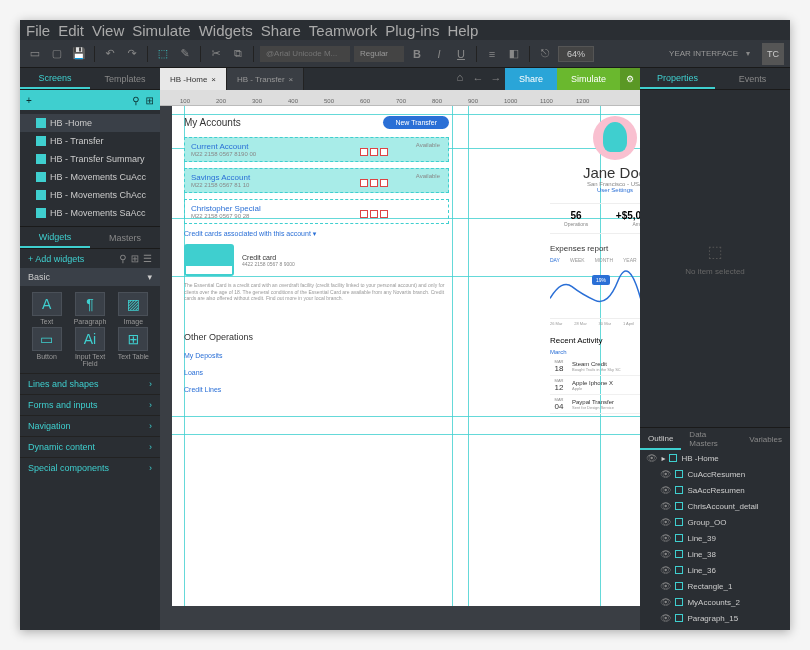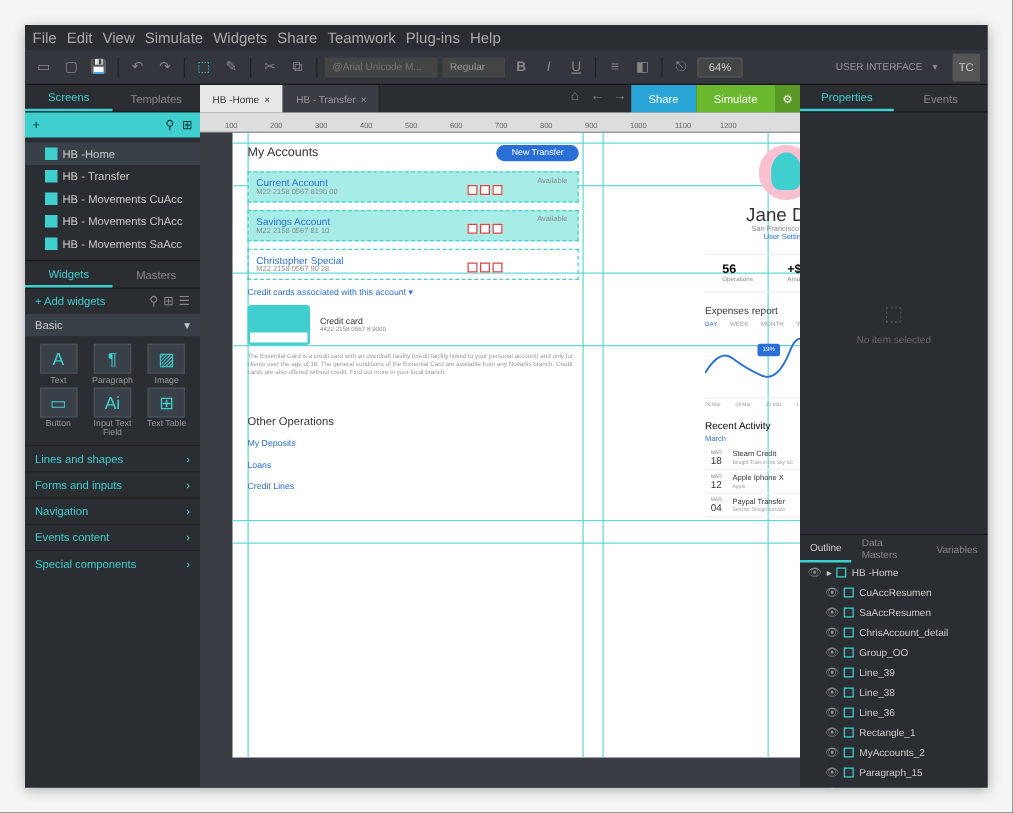--- a/index.html
+++ b/index.html
@@ -1,18 +1,18 @@
 <!DOCTYPE html>
 <html><head>
 <meta charset="utf-8">
 <style>
 *{margin:0;padding:0;box-sizing:border-box;font-family:Arial,sans-serif}
 body{background:#f5f5f5;width:810px;height:650px;overflow:hidden;padding:20px}
 .app{width:770px;height:610px;background:#2a2e33;display:flex;flex-direction:column;box-shadow:0 2px 10px rgba(0,0,0,0.3)}
-.menubar{height:20px;background:#2a2e33;display:flex;padding:0 6px;align-items:center;gap:8px;font-size:12px;color:#aaa}
+.menubar{height:20px;background:#2a2e33;display:flex;padding:0 6px;align-items:center;gap:8px;font-size:15px;color:#aaa}
 .menubar span{cursor:pointer}
 .toolbar{height:28px;background:#33373d;display:flex;align-items:center;padding:0 6px;gap:4px;border-bottom:1px solid #1a1a1a}
 .tb-ico{width:18px;height:18px;display:flex;align-items:center;justify-content:center;color:#888;font-size:11px;cursor:pointer}
 .tb-sep{width:1px;height:16px;background:#222;margin:0 2px}
 .tb-input{background:#444;border:none;color:#999;font-size:8px;padding:2px 6px;width:90px;height:16px}
 .tb-zoom{background:#444;color:#ccc;font-size:9px;padding:2px 8px;border:1px solid #555}
 .tb-user{margin-left:auto;font-size:8px;color:#999}
 .tb-avatar{width:22px;height:22px;background:#555;color:#ccc;font-size:9px;display:flex;align-items:center;justify-content:center;margin-left:8px}
 .main{flex:1;display:flex;min-height:0}
 .left{width:140px;background:#2a2e33;display:flex;flex-direction:column}
@@ -39,21 +39,21 @@
 .doc-tab{padding:0 10px;height:100%;display:flex;align-items:center;gap:4px;font-size:8px;color:#999;background:#3a3e44;border-right:1px solid #222;cursor:pointer}
 .doc-tab.active{background:#e8e8e8;color:#333}
 .doc-actions{margin-left:auto;display:flex;gap:0;height:100%}
 .doc-btn{padding:0 14px;font-size:9px;color:#fff;display:flex;align-items:center;cursor:pointer}
 .doc-btn.share{background:#2aa5d8}
 .doc-btn.sim{background:#6ab82e}
 .doc-btn.gear{background:#5a9825;padding:0 6px}
 .ruler-h{height:16px;background:#ddd;border-bottom:1px solid #bbb;position:relative;font-size:6px;color:#666;display:flex;align-items:flex-end;padding-bottom:1px}
 .ruler-h span{position:absolute}
 .canvas-wrap{flex:1;overflow:hidden;background:#3a3e44;position:relative}
-.canvas{position:absolute;left:26px;top:0;width:520px;height:500px;background:#fff}
+.canvas{position:absolute;left:12px;top:0;width:520px;height:500px;background:#fff}
 .guide{position:absolute;background:#3fcfcf;opacity:0.8}
 .gv{width:1px;height:100%;top:0}
 .gh{height:1px;width:100%;left:0}
 .mock{position:absolute;left:12px;top:10px;right:12px;font-size:8px;color:#333}
 .my-accounts{display:flex;justify-content:space-between;align-items:center;margin-bottom:8px}
 .my-accounts h3{font-size:10px;font-weight:normal}
 .new-transfer{background:#2a6fd6;color:#fff;padding:3px 12px;border-radius:8px;font-size:7px}
 .acc-card{border:1px dashed #3fcfcf;padding:4px 6px;margin-bottom:6px;position:relative}
 .acc-card.sel{background:#a8ece8}
 .acc-name{color:#2a6fd6;font-size:8px}
@@ -70,21 +70,21 @@
 .other-ops{margin-top:30px;font-size:9px}
 .op-link{color:#2a6fd6;font-size:7px;margin-top:10px;display:block}
 .sidebar-mock{position:absolute;right:12px;top:10px;width:130px;font-size:7px}
 .avatar{width:44px;height:44px;border-radius:50%;background:#f9c0d0;margin:0 auto 4px;position:relative;overflow:hidden}
 .avatar::after{content:"";position:absolute;top:6px;left:10px;width:24px;height:30px;background:#3fcfcf;border-radius:50% 50% 30% 30%}
 .profile{text-align:center}
 .profile-name{font-size:15px;color:#333}
 .profile-loc{font-size:6px;color:#888}
 .profile-link{font-size:6px;color:#2a6fd6}
 .stats{display:flex;justify-content:space-around;margin:10px 0;border-top:1px solid #eee;border-bottom:1px solid #eee;padding:6px 0}
-.stat{text-align:left}
+.stat{text-align:center}
 .stat-num{font-size:10px;font-weight:bold}
 .stat-lbl{font-size:5px;color:#888}
 .expenses{margin-top:8px}
 .exp-hdr{font-size:8px;color:#333;margin-bottom:4px}
 .exp-tabs{display:flex;gap:10px;font-size:5px;color:#999;margin-bottom:6px}
 .exp-tabs .on{color:#2a6fd6}
 .chart{height:50px;position:relative;border-bottom:1px solid #eee}
 .chart svg{width:100%;height:100%}
 .chart-tip{position:absolute;top:6px;left:42px;background:#2a6fd6;color:#fff;font-size:5px;padding:2px 4px;border-radius:2px}
 .chart-x{display:flex;justify-content:space-between;font-size:4px;color:#999;margin-top:2px}
@@ -156,39 +156,40 @@
       </span>
     <span class="tb-ico">
         <u>U</u>
       </span>
     <span class="tb-sep"></span>
     <span class="tb-ico">≡</span>
     <span class="tb-ico">◧</span>
     <span class="tb-sep"></span>
     <span class="tb-ico">⎋</span>
     <span class="tb-zoom">64%</span>
-    <span class="tb-user">USER INTERFACE</span>
+    <span class="tb-user">YEAR INTERFACE</span>
     <span style="color:#888;font-size:8px;margin-left:4px">▾</span>
     <span class="tb-avatar">TC</span>
   </div>
 
   <div class="main">
     <div class="left">
       <div class="panel-tabs">
         <div class="panel-tab active">Screens</div>
         <div class="panel-tab">Templates</div>
       </div>
       <div class="add-btn">
         <span>+</span>
         <span style="margin-left:auto;color:#0a3030">⚲</span>
         <span style="margin-left:6px">⊞</span>
       </div>
       <div class="tree" id="screen-tree">
           <div class="tree-item sel"><span class="tree-ico"></span>HB -Home</div>
           <div class="tree-item "><span class="tree-ico"></span>HB - Transfer</div>
+          <div class="tree-item "><span class="tree-ico"></span>HB - Transfer Summary</div>
           <div class="tree-item "><span class="tree-ico"></span>HB - Movements CuAcc</div>
           <div class="tree-item "><span class="tree-ico"></span>HB - Movements ChAcc</div>
           <div class="tree-item "><span class="tree-ico"></span>HB - Movements SaAcc</div>
         </div>
 
       <div class="widget-panel">
         <div class="panel-tabs">
           <div class="panel-tab active">Widgets</div>
           <div class="panel-tab">Masters</div>
         </div>
@@ -237,21 +238,21 @@
             </div>
             <div class="cat-item">
               <span>Forms and inputs</span>
               <span>›</span>
             </div>
             <div class="cat-item">
               <span>Navigation</span>
               <span>›</span>
             </div>
             <div class="cat-item">
-              <span>Events content</span>
+              <span>Dynamic content</span>
               <span>›</span>
             </div>
             <div class="cat-item">
               <span>Special components</span>
               <span>›</span>
             </div>
           </div>
       </div>
     </div>
 

